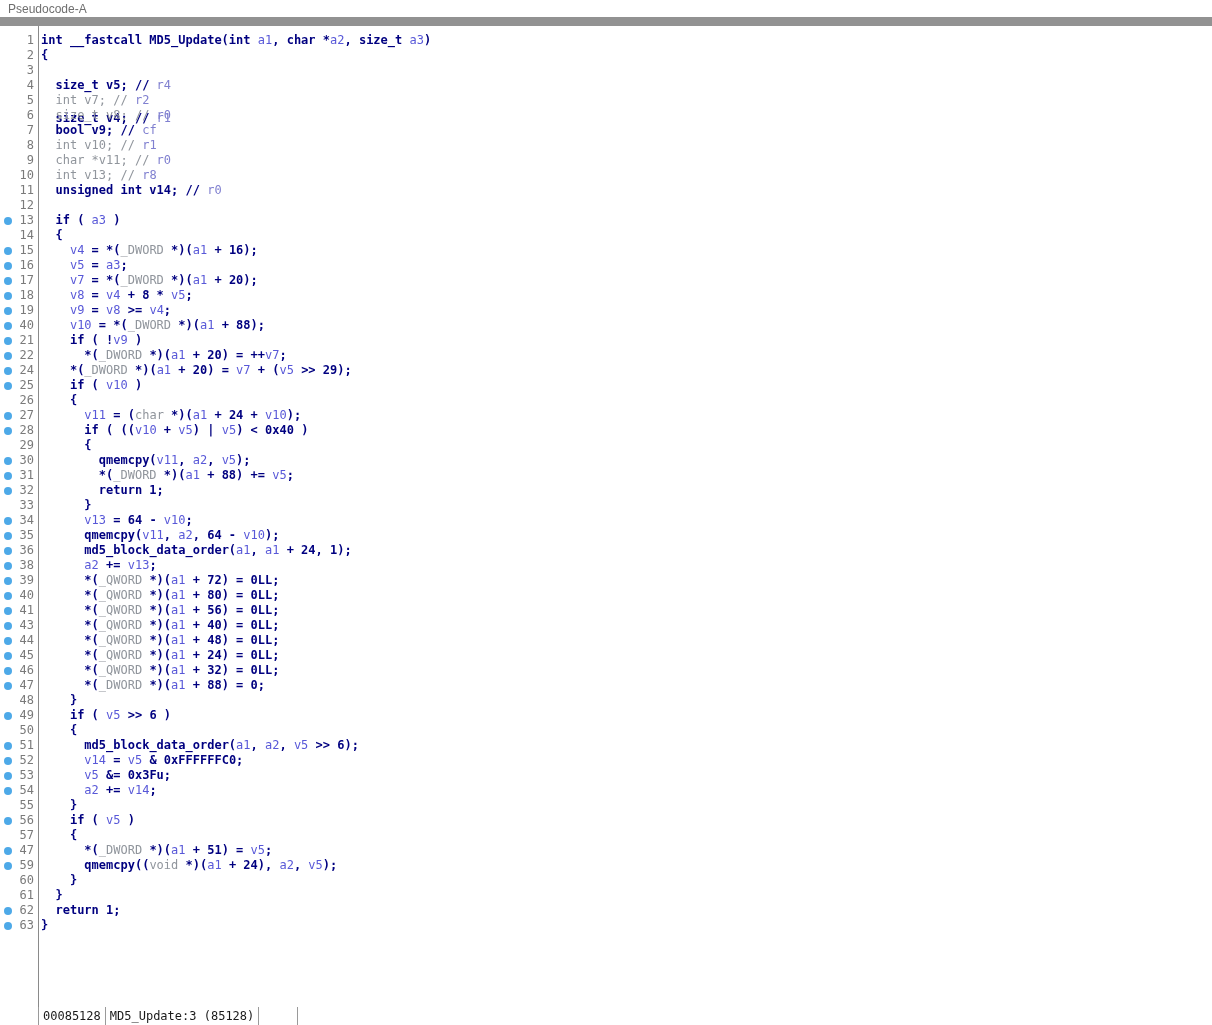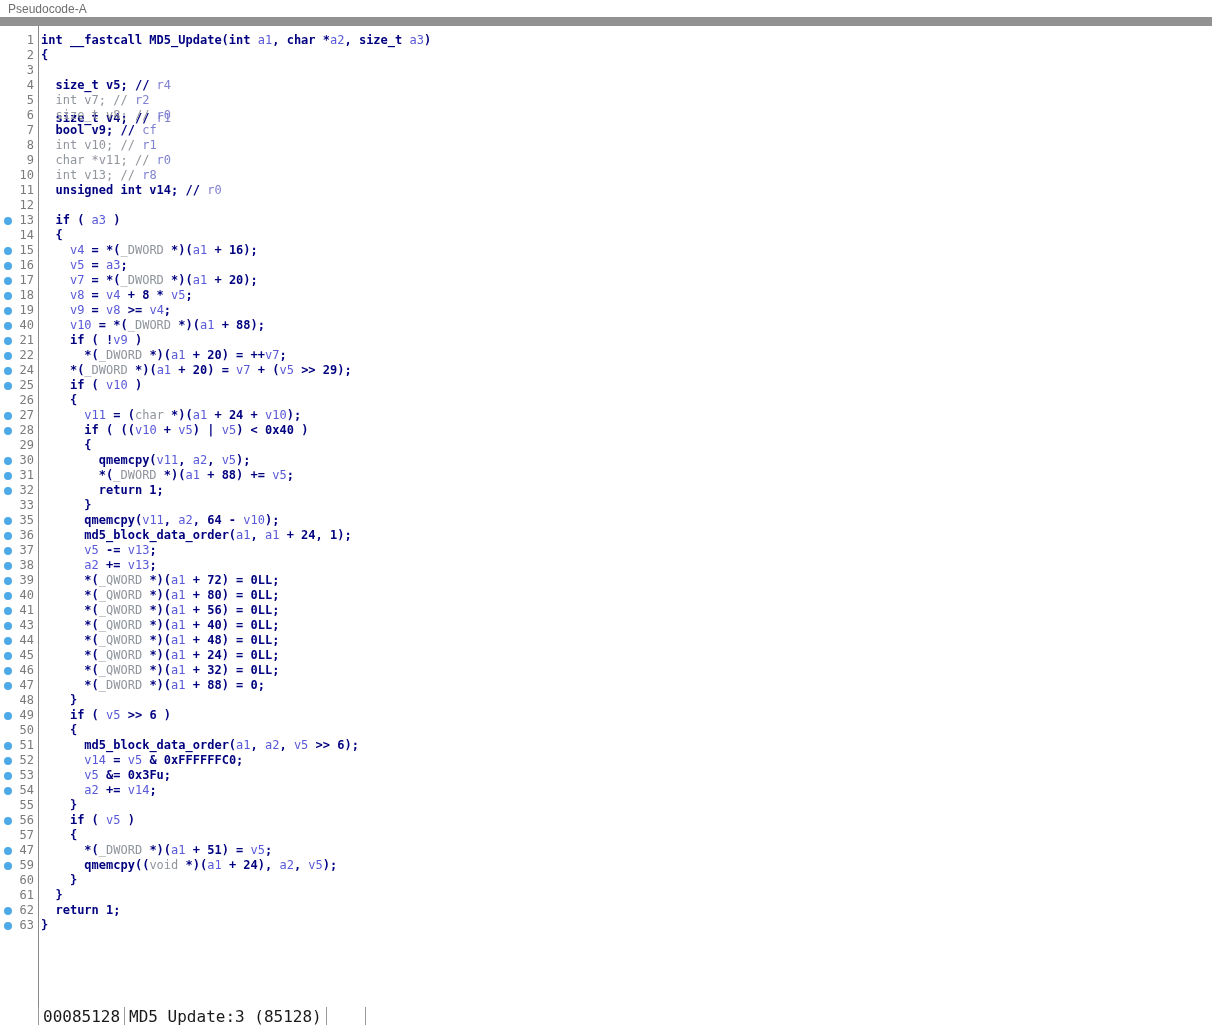--- a/index.html
+++ b/index.html
@@ -16,21 +16,21 @@
   .dotcell{flex:0 0 16px;display:flex;align-items:center;justify-content:center;}
   .dot{width:8px;height:8px;border-radius:50%;background:var(--dot,#4da9e8);}
   .num{flex:0 0 18px;text-align:right;padding-right:4px;color:var(--lnum,#7a7a7a);}
   .code{flex:1 1 auto;padding-left:2px;margin-left:1px;}
   .row.hl .code{background:var(--hl,#e6e6e6);margin-top:48px;}
   .s-k{color:var(--kw,#000080);font-weight:bold;}
   .s-v{color:var(--vr,#5858d8);}
   .s-g{color:var(--gr,#90959c);}
   .s-r{color:var(--rg,#8080d0);}
   .statusbar{flex:0 0 18px;height:18px;display:flex;align-items:stretch;
-       font-family:"DejaVu Sans Mono","Liberation Mono",monospace;font-size:16px;color:#1a1a1a;
+       font-family:"DejaVu Sans Mono","Liberation Mono",monospace;font-size:12px;color:#1a1a1a;
        padding-left:38px;box-sizing:border-box;background:#ffffff;}
   .scell{display:flex;align-items:center;padding:0 4px;border-right:1px solid #9a9a9a;white-space:pre;}
   .scell.first{border-left:1px solid #9a9a9a;}
   .scell.small{width:30px;}
   .scell.rest{flex:1 1 auto;border-right:none;}
 </style>
 </head>
 <body>
 
 <div class="app">
@@ -66,23 +66,23 @@
         <div class="row"><span class="dotcell"><span class="dot"></span></span><span class="num">24</span><span class="code">    <span class="s-k">*(</span><span class="s-g">_DWORD</span><span class="s-k"> *)(</span><span class="s-v">a1</span><span class="s-k"> + 20) = </span><span class="s-v">v7</span><span class="s-k"> + (</span><span class="s-v">v5</span><span class="s-k"> &gt;&gt; 29);</span></span></div>
         <div class="row"><span class="dotcell"><span class="dot"></span></span><span class="num">25</span><span class="code">    <span class="s-k">if ( </span><span class="s-v">v10</span><span class="s-k"> )</span></span></div>
         <div class="row"><span class="dotcell"></span><span class="num">26</span><span class="code">    <span class="s-k">{</span></span></div>
         <div class="row"><span class="dotcell"><span class="dot"></span></span><span class="num">27</span><span class="code">      <span class="s-v">v11</span><span class="s-k"> = (</span><span class="s-g">char</span><span class="s-k"> *)(</span><span class="s-v">a1</span><span class="s-k"> + 24 + </span><span class="s-v">v10</span><span class="s-k">);</span></span></div>
         <div class="row"><span class="dotcell"><span class="dot"></span></span><span class="num">28</span><span class="code">      <span class="s-k">if ( ((</span><span class="s-v">v10</span><span class="s-k"> + </span><span class="s-v">v5</span><span class="s-k">) | </span><span class="s-v">v5</span><span class="s-k">) &lt; 0x40 )</span></span></div>
         <div class="row"><span class="dotcell"></span><span class="num">29</span><span class="code">      <span class="s-k">{</span></span></div>
         <div class="row"><span class="dotcell"><span class="dot"></span></span><span class="num">30</span><span class="code">        <span class="s-k">qmemcpy(</span><span class="s-v">v11</span><span class="s-k">, </span><span class="s-v">a2</span><span class="s-k">, </span><span class="s-v">v5</span><span class="s-k">);</span></span></div>
         <div class="row"><span class="dotcell"><span class="dot"></span></span><span class="num">31</span><span class="code">        <span class="s-k">*(</span><span class="s-g">_DWORD</span><span class="s-k"> *)(</span><span class="s-v">a1</span><span class="s-k"> + 88) += </span><span class="s-v">v5</span><span class="s-k">;</span></span></div>
         <div class="row"><span class="dotcell"><span class="dot"></span></span><span class="num">32</span><span class="code">        <span class="s-k">return 1;</span></span></div>
         <div class="row"><span class="dotcell"></span><span class="num">33</span><span class="code">      <span class="s-k">}</span></span></div>
+        <div class="row"><span class="dotcell"><span class="dot"></span></span><span class="num">34</span><span class="code">      <span class="s-v">v13</span><span class="s-k"> = 64 - </span><span class="s-v">v10</span><span class="s-k">;</span></span></div>
         <div class="row"><span class="dotcell"><span class="dot"></span></span><span class="num">35</span><span class="code">      <span class="s-k">qmemcpy(</span><span class="s-v">v11</span><span class="s-k">, </span><span class="s-v">a2</span><span class="s-k">, 64 - </span><span class="s-v">v10</span><span class="s-k">);</span></span></div>
         <div class="row"><span class="dotcell"><span class="dot"></span></span><span class="num">36</span><span class="code">      <span class="s-k">md5_block_data_order(</span><span class="s-v">a1</span><span class="s-k">, </span><span class="s-v">a1</span><span class="s-k"> + 24, 1);</span></span></div>
-        <div class="row"><span class="dotcell"><span class="dot"></span></span><span class="num">37</span><span class="code">      <span class="s-v">v5</span><span class="s-k"> -= </span><span class="s-v">v13</span><span class="s-k">;</span></span></div>
         <div class="row"><span class="dotcell"><span class="dot"></span></span><span class="num">38</span><span class="code">      <span class="s-v">a2</span><span class="s-k"> += </span><span class="s-v">v13</span><span class="s-k">;</span></span></div>
         <div class="row"><span class="dotcell"><span class="dot"></span></span><span class="num">39</span><span class="code">      <span class="s-k">*(</span><span class="s-g">_QWORD</span><span class="s-k"> *)(</span><span class="s-v">a1</span><span class="s-k"> + 72) = 0LL;</span></span></div>
         <div class="row"><span class="dotcell"><span class="dot"></span></span><span class="num">40</span><span class="code">      <span class="s-k">*(</span><span class="s-g">_QWORD</span><span class="s-k"> *)(</span><span class="s-v">a1</span><span class="s-k"> + 80) = 0LL;</span></span></div>
         <div class="row"><span class="dotcell"><span class="dot"></span></span><span class="num">41</span><span class="code">      <span class="s-k">*(</span><span class="s-g">_QWORD</span><span class="s-k"> *)(</span><span class="s-v">a1</span><span class="s-k"> + 56) = 0LL;</span></span></div>
         <div class="row"><span class="dotcell"><span class="dot"></span></span><span class="num">43</span><span class="code">      <span class="s-k">*(</span><span class="s-g">_QWORD</span><span class="s-k"> *)(</span><span class="s-v">a1</span><span class="s-k"> + 40) = 0LL;</span></span></div>
         <div class="row"><span class="dotcell"><span class="dot"></span></span><span class="num">44</span><span class="code">      <span class="s-k">*(</span><span class="s-g">_QWORD</span><span class="s-k"> *)(</span><span class="s-v">a1</span><span class="s-k"> + 48) = 0LL;</span></span></div>
         <div class="row"><span class="dotcell"><span class="dot"></span></span><span class="num">45</span><span class="code">      <span class="s-k">*(</span><span class="s-g">_QWORD</span><span class="s-k"> *)(</span><span class="s-v">a1</span><span class="s-k"> + 24) = 0LL;</span></span></div>
         <div class="row"><span class="dotcell"><span class="dot"></span></span><span class="num">46</span><span class="code">      <span class="s-k">*(</span><span class="s-g">_QWORD</span><span class="s-k"> *)(</span><span class="s-v">a1</span><span class="s-k"> + 32) = 0LL;</span></span></div>
         <div class="row"><span class="dotcell"><span class="dot"></span></span><span class="num">47</span><span class="code">      <span class="s-k">*(</span><span class="s-g">_DWORD</span><span class="s-k"> *)(</span><span class="s-v">a1</span><span class="s-k"> + 88) = 0;</span></span></div>
         <div class="row"><span class="dotcell"></span><span class="num">48</span><span class="code">    <span class="s-k">}</span></span></div>

